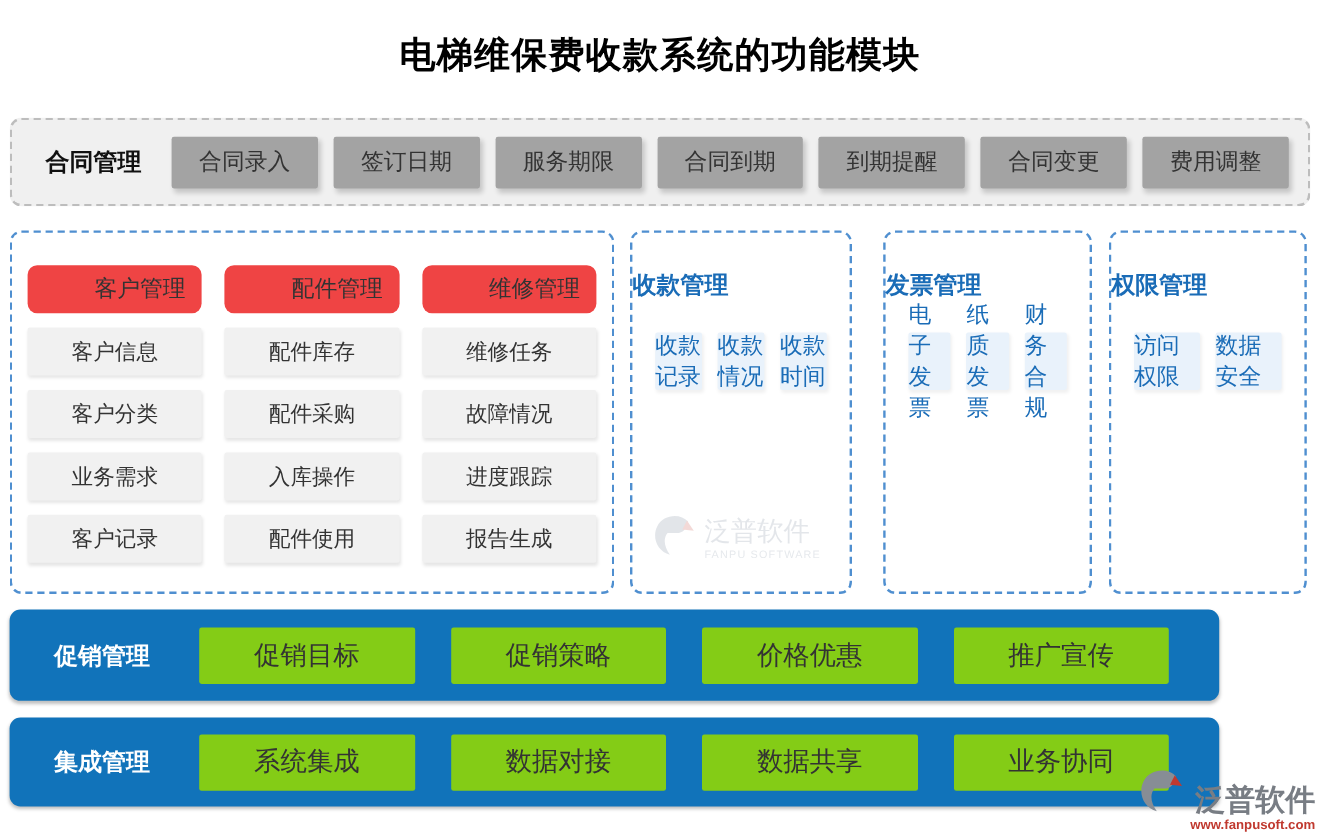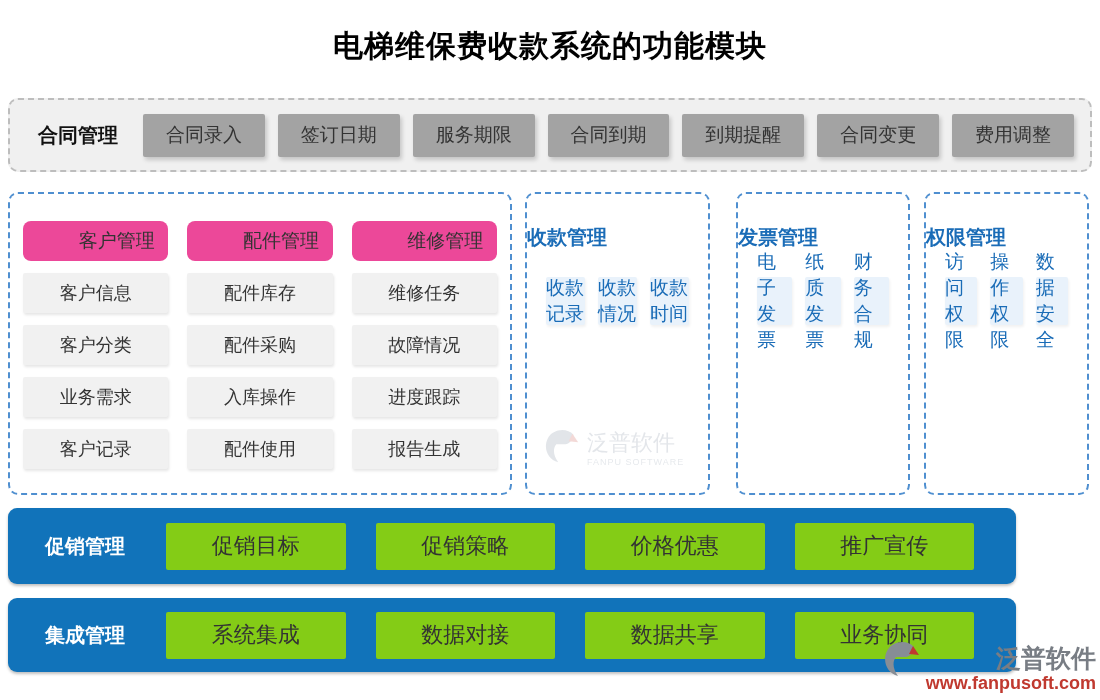--- a/index.html
+++ b/index.html
@@ -35,21 +35,21 @@
   .mid { position: absolute; left: 8px; top: 192px; width: 1084px; height: 303px; display: flex; }
   .panel {
     border: 2px dashed #4f8fd0; border-radius: 10px; background: #fff; height: 303px;
   }
   .panel-grid {
     width: 504px; padding: 27px 13px 0;
     display: grid; grid-template-columns: repeat(3, 1fr);
     grid-template-rows: 40px repeat(4, 40px); gap: 12px 19px;
   }
   .chip {
-    background: #ec4899; border-radius: 8px;
+    background: #ef4444; border-radius: 8px;
     display: flex; align-items: center; justify-content: center;
     font-size: 19px; color: #333; cursor: pointer; padding-left: 42px;
   }
   .cell {
     background: #f1f1f1; border-radius: 2px;
     display: flex; align-items: center; justify-content: center;
     font-size: 18px; color: #333; cursor: pointer;
     box-shadow: 1px 2px 3px rgba(0,0,0,0.10);
   }
   .panel-blue { display: flex; flex-direction: column; }
@@ -90,21 +90,21 @@
   
   .wm { position: absolute; display: flex; align-items: flex-start; pointer-events: none; }
   .wm-center { left: 543px; top: 428px; opacity: 0.5; }
   .wm-center .wm-logo { width: 38px; height: 38px; color: #c6ccd4; }
   .wm-center .wm-brand { font-size: 22px; color: #c9ced6; line-height: 1; margin-top: 4px; }
   .wm-center .wm-sub { font-size: 9px; color: #cdd3da; letter-spacing: 1px; margin-top: 3px; font-family: "Liberation Sans", sans-serif; }
   .wm-corner { right: 4px; bottom: 6px; align-items: flex-end; }
   .wm-corner .wm-logo { width: 40px; height: 40px; color: #878d95; margin-bottom: 14px; }
   .wm-corner .wm-text { display: flex; flex-direction: column; align-items: flex-end; }
   .wm-corner .wm-brand { font-size: 25px; font-weight: bold; color: #787d84; line-height: 1; }
-  .wm-corner .wm-url { font-size: 18px; font-weight: bold; color: #c0392f; margin-top: 2px; font-family: "Liberation Sans", sans-serif; }
+  .wm-corner .wm-url { font-size: 11px; font-weight: bold; color: #c0392f; margin-top: 2px; font-family: "Liberation Sans", sans-serif; }
 </style>
 </head>
 <body>
 
 <div class="page">
 
   <div class="title">电梯维保费收款系统的功能模块</div>
 
   <div class="contract-row">
     <div class="row-label">合同管理</div>
@@ -156,21 +156,20 @@
         <div class="item-blue">电子发票</div>
         <div class="item-blue">纸质发票</div>
         <div class="item-blue">财务合规</div>
       </div>
     </div>
 
     <div class="panel panel-blue w-col4">
       <div class="panel-header">权限管理</div>
       <div class="panel-items">
         <div class="item-blue">访问权限</div>
-        <div class="item-blue">操作权限</div>
         <div class="item-blue">数据安全</div>
       </div>
     </div>
   </div>
 
   <div class="bar bar-1">
     <div class="bar-label">促销管理</div>
     <div class="btn-bar">促销目标</div>
     <div class="btn-bar">促销策略</div>
     <div class="btn-bar">价格优惠</div>

